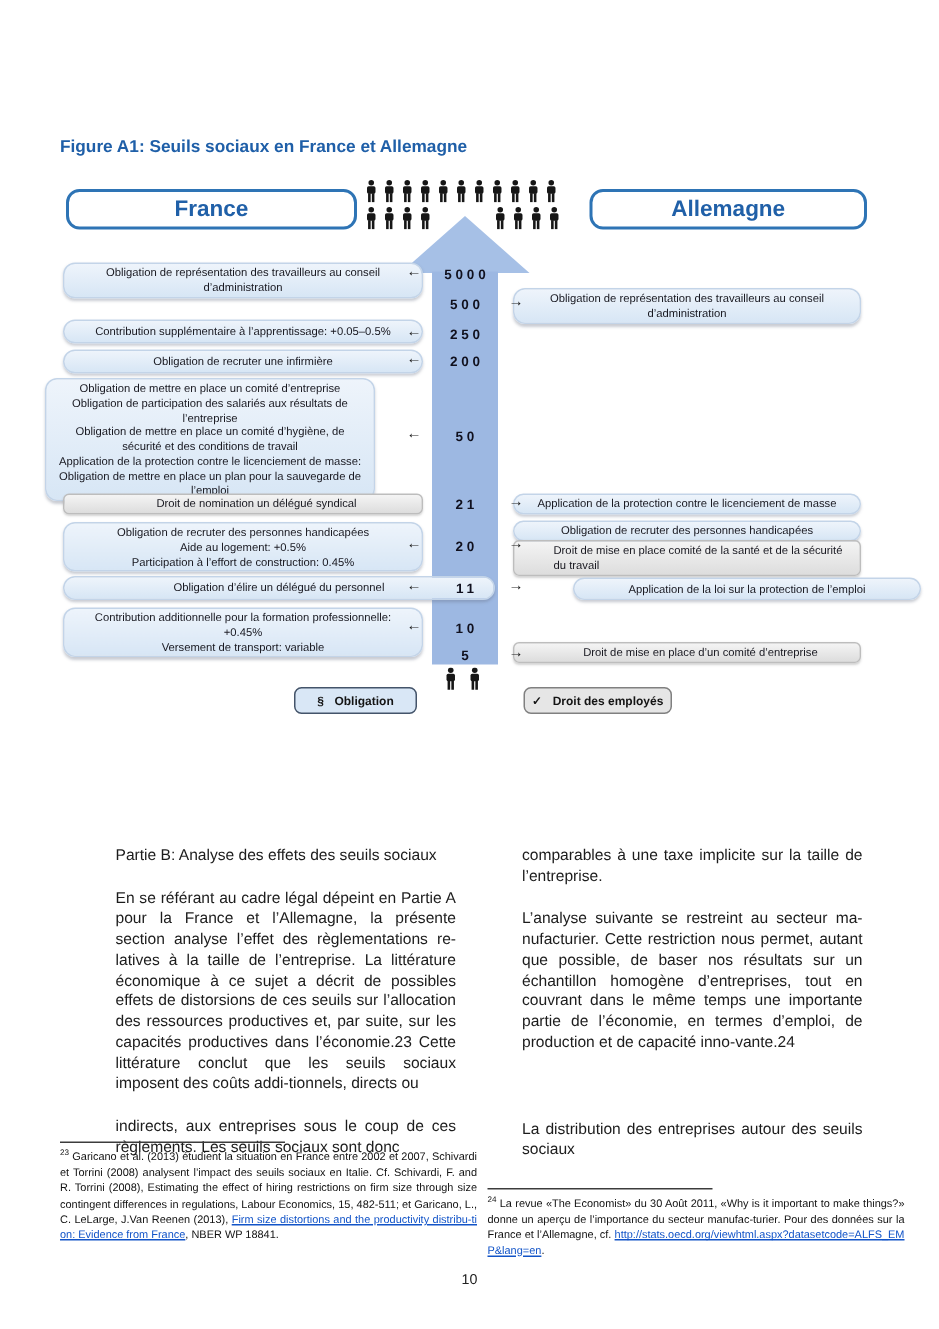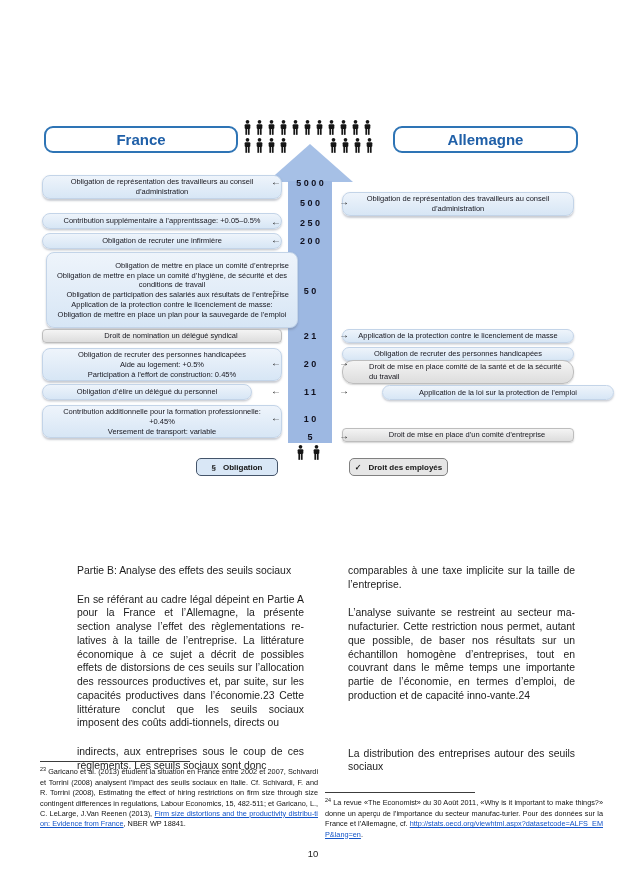--- a/index.html
+++ b/index.html
@@ -28,21 +28,21 @@
   .arr-r{right:1px;}
 
   .tbox{position:absolute;box-sizing:border-box;z-index:2;
         display:flex;flex-direction:column;justify-content:center;
         padding:1px 8px;border-radius:8px;
         font-size:7.5px;line-height:1.3;color:#17171f;text-align:center;}
   .tbox.blue{background:linear-gradient(#eef4fb,#d7e6f5);border:1px solid #c3d4e8;
              box-shadow:0 1.5px 2px rgba(100,110,130,.35);}
   .tbox.gray{background:linear-gradient(#f4f4f4,#dddddd);border:1px solid #bdbdbd;border-radius:4px;
              box-shadow:0 1px 1.5px rgba(110,110,110,.3);padding-left:26px;}
-  .tbox.ta-left{text-align:left;border-radius:11px;}
+  .tbox.ta-left{text-align:left;}
 
   .people{position:absolute;display:flex;z-index:4;}
   #people-row1{left:243px;top:120px;gap:3px;}
   #people-row2{left:243px;top:138px;width:131px;justify-content:space-between;}
   .people-group{display:flex;gap:3px;}
   #people-bottom{left:296px;top:445px;gap:7px;}
   .person{display:block;}
 
   .legend-box{position:absolute;height:16px;display:flex;align-items:center;justify-content:center;
               gap:7px;font-size:8px;font-weight:bold;color:#141414;border-radius:5px;z-index:2;}
@@ -65,20 +65,21 @@
   .footnote sup{font-size:5.4px;}
   .fn-link{color:#1254c8;text-decoration:underline;cursor:pointer;word-break:break-all;}
 
   .page-number{position:absolute;left:0;top:848px;width:626px;text-align:center;font-size:9.5px;color:#222;}
 </style>
 </head>
 <body>
 
 <div class="page">
 
+  <div class="fig-title">Figure A1: Seuils sociaux en France et Allemagne</div>
 
   <div class="country-box" id="box-france">France</div>
   <div class="country-box" id="box-allemagne">Allemagne</div>
 
   <div class="arrow-head"></div>
   <div class="arrow-body"></div>
 
   <div class="people" id="people-row1">
       <svg class="person" width="9" height="15" viewBox="0 0 20 34">
         <circle cx="10" cy="4.2" r="4.2" fill="#161616"></circle>
@@ -263,35 +264,35 @@
   <div id="france-boxes">
       <div class="tbox blue" style="left: 42px; width: 240px; top: 175px; min-height: 22px;">
         <div>Obligation de représentation des travailleurs au conseil d’administration</div>
       </div>
       <div class="tbox blue" style="left: 42px; width: 240px; top: 213px; min-height: 16px;">
         <div>Contribution supplémentaire à l’apprentissage: +0.05–0.5%</div>
       </div>
       <div class="tbox blue" style="left: 42px; width: 240px; top: 233px; min-height: 16px;">
         <div>Obligation de recruter une infirmière</div>
       </div>
-      <div class="tbox blue" style="left: 46px; width: 252px; top: 252px; min-height: 76px; align-items: flex-end;">
+      <div class="tbox blue" style="left: 30px; width: 220px; top: 252px; min-height: 76px;">
         <div>Obligation de mettre en place un comité d’entreprise</div>
+        <div>Obligation de participation des salariés aux résultats de l’entreprise</div>
         <div>Obligation de mettre en place un comité d’hygiène, de sécurité et des conditions de travail</div>
-        <div>Obligation de participation des salariés aux résultats de l’entreprise</div>
         <div>Application de la protection contre le licenciement de masse: Obligation de mettre en place un plan pour la sauvegarde de l’emploi</div>
       </div>
       <div class="tbox gray" style="left: 42px; width: 240px; top: 329px; min-height: 13px;">
         <div>Droit de nomination un délégué syndical</div>
       </div>
       <div class="tbox blue" style="left: 42px; width: 240px; top: 348px; min-height: 31px;">
         <div>Obligation de recruter des personnes handicapées</div>
         <div>Aide au logement: +0.5%</div>
         <div>Participation à l’effort de construction: 0.45%</div>
       </div>
-      <div class="tbox blue" style="left: 42px; width: 210px; top: 384px; min-height: 16px;">
+      <div class="tbox blue" style="left: 42px; width: 288px; top: 384px; min-height: 16px;">
         <div>Obligation d’élire un délégué du personnel</div>
       </div>
       <div class="tbox blue" style="left: 42px; width: 240px; top: 405px; min-height: 31px; text-align: center;">
         <div>Contribution additionnelle pour la formation professionnelle: +0.45%</div>
         <div>Versement de transport: variable</div>
       </div>
     </div>
   <div id="germany-boxes">
       <div class="tbox blue" style="left: 342px; width: 232px; top: 192px; min-height: 22px;">
         <div>Obligation de représentation des travailleurs au conseil d’administration</div>

